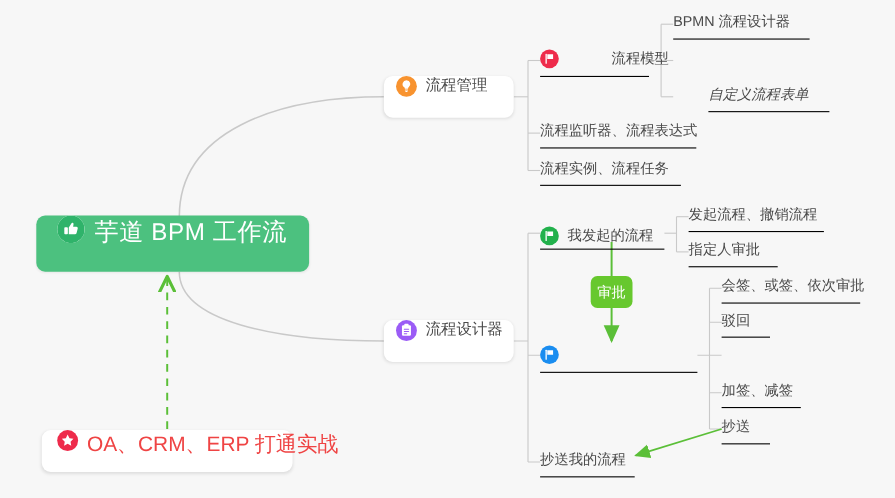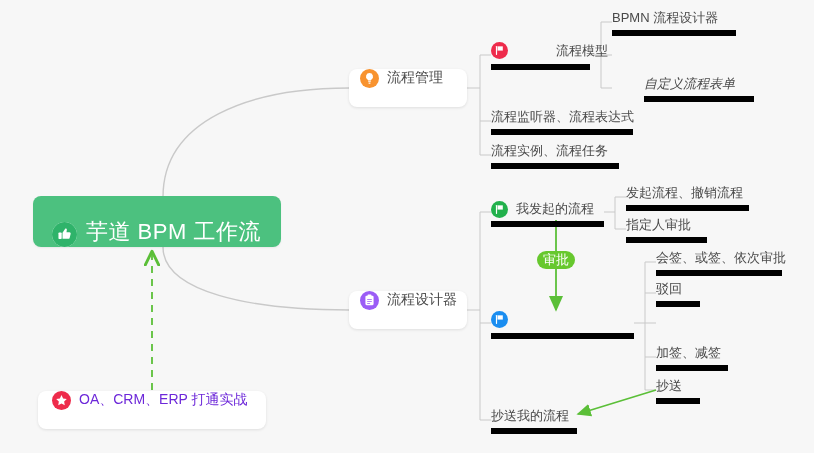--- a/index.html
+++ b/index.html
@@ -25,21 +25,21 @@
   }
 
   
   .root-node {
     position: absolute;
     left: 33px; top: 196px;
     width: 248px; height: 51px;
     background: #4cc17f;
     border-radius: 8px;
     display: flex;
-    align-items: flex-end;
+    align-items: flex-start;
     padding-left: 19px;
     box-sizing: border-box;
     box-shadow: 0 1px 2px rgba(0,0,0,0.06);
   }
   .root-label {
     color: #ffffff;
     font-size: 22px;
     letter-spacing: 0.5px;
     margin-left: 9px;
     white-space: nowrap;
@@ -57,28 +57,28 @@
   }
   .card-node .card-label {
     font-size: 14px;
     color: #4a4a4a;
     margin-left: 8px;
     white-space: nowrap;
   }
   #node-flow-mgmt { left: 349px; top: 69px; width: 118px; height: 38px; padding-left: 11px; }
   #node-approval-center { left: 349px; top: 291px; width: 118px; height: 38px; padding-left: 11px; }
   #node-oa-crm-erp { left: 38px; top: 391px; width: 228px; height: 38px; padding-left: 14px; }
-  #node-oa-crm-erp .card-label { font-size: 14px; color: #6d28d9; }
+  #node-oa-crm-erp .card-label { font-size: 19px; color: #ef4444; }
 
   
   .u-node {
     position: absolute;
     display: flex;
     align-items: center;
-    border-bottom: 6px solid #000000;
+    border-bottom: 1px solid #000000;
     box-sizing: border-box;
     padding-bottom: 3px;
     white-space: nowrap;
   }
   .u-node .u-label {
     font-size: 13px;
     color: #4a4a4a;
     white-space: nowrap;
   }
   .u-node .u-label.with-icon { margin-left: 8px; }
@@ -100,21 +100,21 @@
   .badge-node {
     position: absolute;
     background: #67c82e;
     border-radius: 6px;
     display: flex;
     align-items: center;
     justify-content: center;
     color: #ffffff;
     font-size: 13px;
   }
-  #node-badge-approve { left: 537px; top: 251px; width: 38px; height: 18px; border-radius: 13px; }
+  #node-badge-approve { left: 537px; top: 251px; width: 38px; height: 29px; }
 </style>
 </head>
 <body>
 
 <div id="canvas">
 
   <svg class="edges" viewBox="0 0 814 453">
     <defs>
       <marker id="arrow-green" markerWidth="9" markerHeight="9" refX="7" refY="4.5" orient="auto">
         <path d="M0,0.6 L8,4.5 L0,8.4" fill="none" stroke="#5bbf38" stroke-width="1.6" stroke-linecap="round" stroke-linejoin="round"></path>

